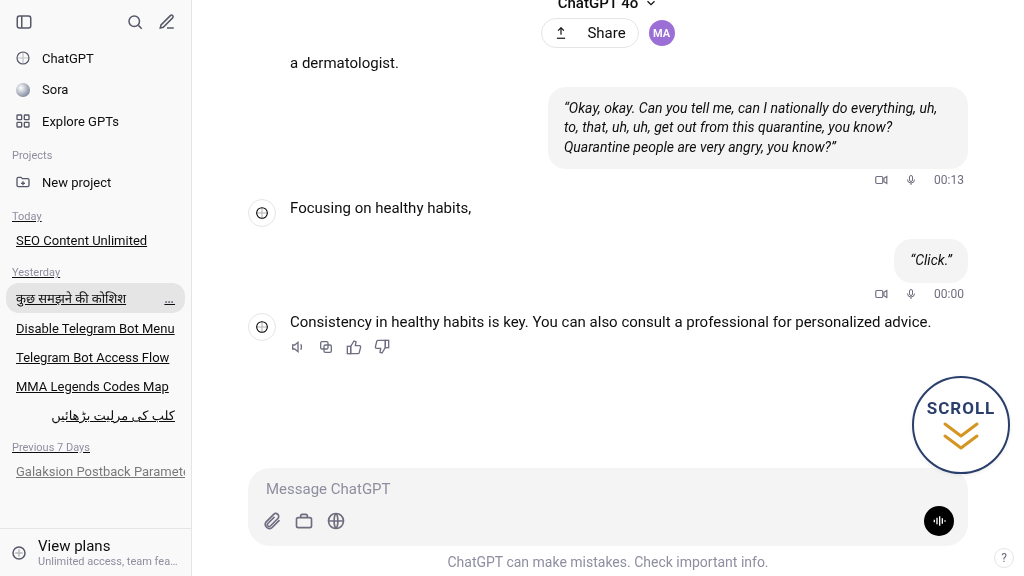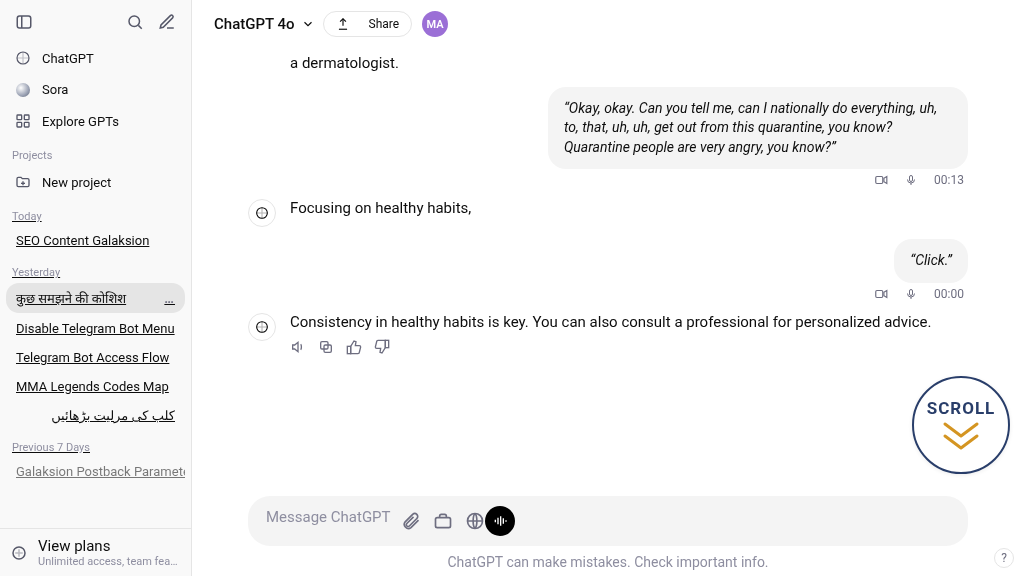--- a/index.html
+++ b/index.html
@@ -65,32 +65,33 @@
   .history-item.active .dots { display:inline; }
   .sidebar-bottom {
     border-top: 1px solid var(--border);
     padding: 8px 10px; display:flex; align-items:center; gap:10px;
   }
   .plan-title { font-size: 15px; color: var(--text); }
   .plan-sub { font-size: 11px; color: var(--text-muted); white-space:nowrap; overflow:hidden; text-overflow:ellipsis; }
   
   .main { flex:1; display:flex; flex-direction:column; position:relative; }
   .topbar {
-    height: 48px; display:flex; align-items:center; justify-content:flex-start;
+    height: 48px; display:flex; align-items:center; justify-content:flex-end;
     padding: 0 14px;
+    flex-direction: column;
   }
   .model-switch {
     display:flex; align-items:center; gap:6px; font-size:15px; font-weight:500; color:var(--text);
     cursor:pointer; padding:6px 8px; border-radius:8px;
   }
   .topbar-right { display:flex; align-items:center; gap:10px; }
   .share-btn {
     display:flex; align-items:center; gap:19px;
     border:1px solid var(--border); border-radius: 20px;
-    padding: 5px 12px; font-size: 12px; cursor:pointer; color:var(--text);
+    padding: 5px 12px; font-size: 15px; cursor:pointer; color:var(--text);
   }
   .avatar {
     width:26px; height:26px; border-radius:50%;
     background: #9b6fd6; color:#fff; font-size:11px; font-weight:600;
     display:flex; align-items:center; justify-content:center;
   }
   .conversation {
     flex:1; overflow:hidden; padding: 0 20px;
     display:flex; flex-direction:column;
   }
@@ -115,21 +116,21 @@
     display:flex; justify-content:flex-end; align-items:center; gap:16px;
     color: var(--text-secondary); font-size: 12px; margin: 4px 4px 10px 0;
   }
   .user-meta .m-icon { width:14px; height:14px; display:flex; align-items:center; justify-content:center; }
   
   .composer-wrap { padding: 8px 20px 4px 20px; }
   .composer {
     max-width: 720px; margin: 0 auto;
     background: #f4f4f4; border-radius: 22px;
     padding: 10px 14px;
-    display:flex; gap:6px;
+    display:flex; flex-direction:column; gap:6px;
   }
   .composer-input {
     font-size:15px; color: var(--text-muted);
     padding: 2px 4px;
   }
   .composer-row {
     display:flex; justify-content:space-between; align-items:center;
   }
   .composer-icons { display:flex; gap:12px; color: var(--text-secondary); }
   .composer-icons .c-icon { width:20px; height:20px; cursor:pointer; display:flex; align-items:center; justify-content:center; }
@@ -233,21 +234,21 @@
               <line x1="9" y1="14" x2="15" y2="14"></line>
             </svg>
         </span>
         <span>New project</span>
       </div>
     </div>
 
     <div class="history">
       <div class="section-label">Today</div>
       <div class="history-item">
-        <span>SEO Content Galaksion</span>
+        <span>SEO Content Unlimited</span>
       </div>
 
       <div class="section-label">Yesterday</div>
       <div class="history-item active">
         <span>कुछ समझने की कोशिश</span>
         <span class="dots">…</span>
       </div>
       <div class="history-item">
         <span>Disable Telegram Bot Menu</span>
       </div>

